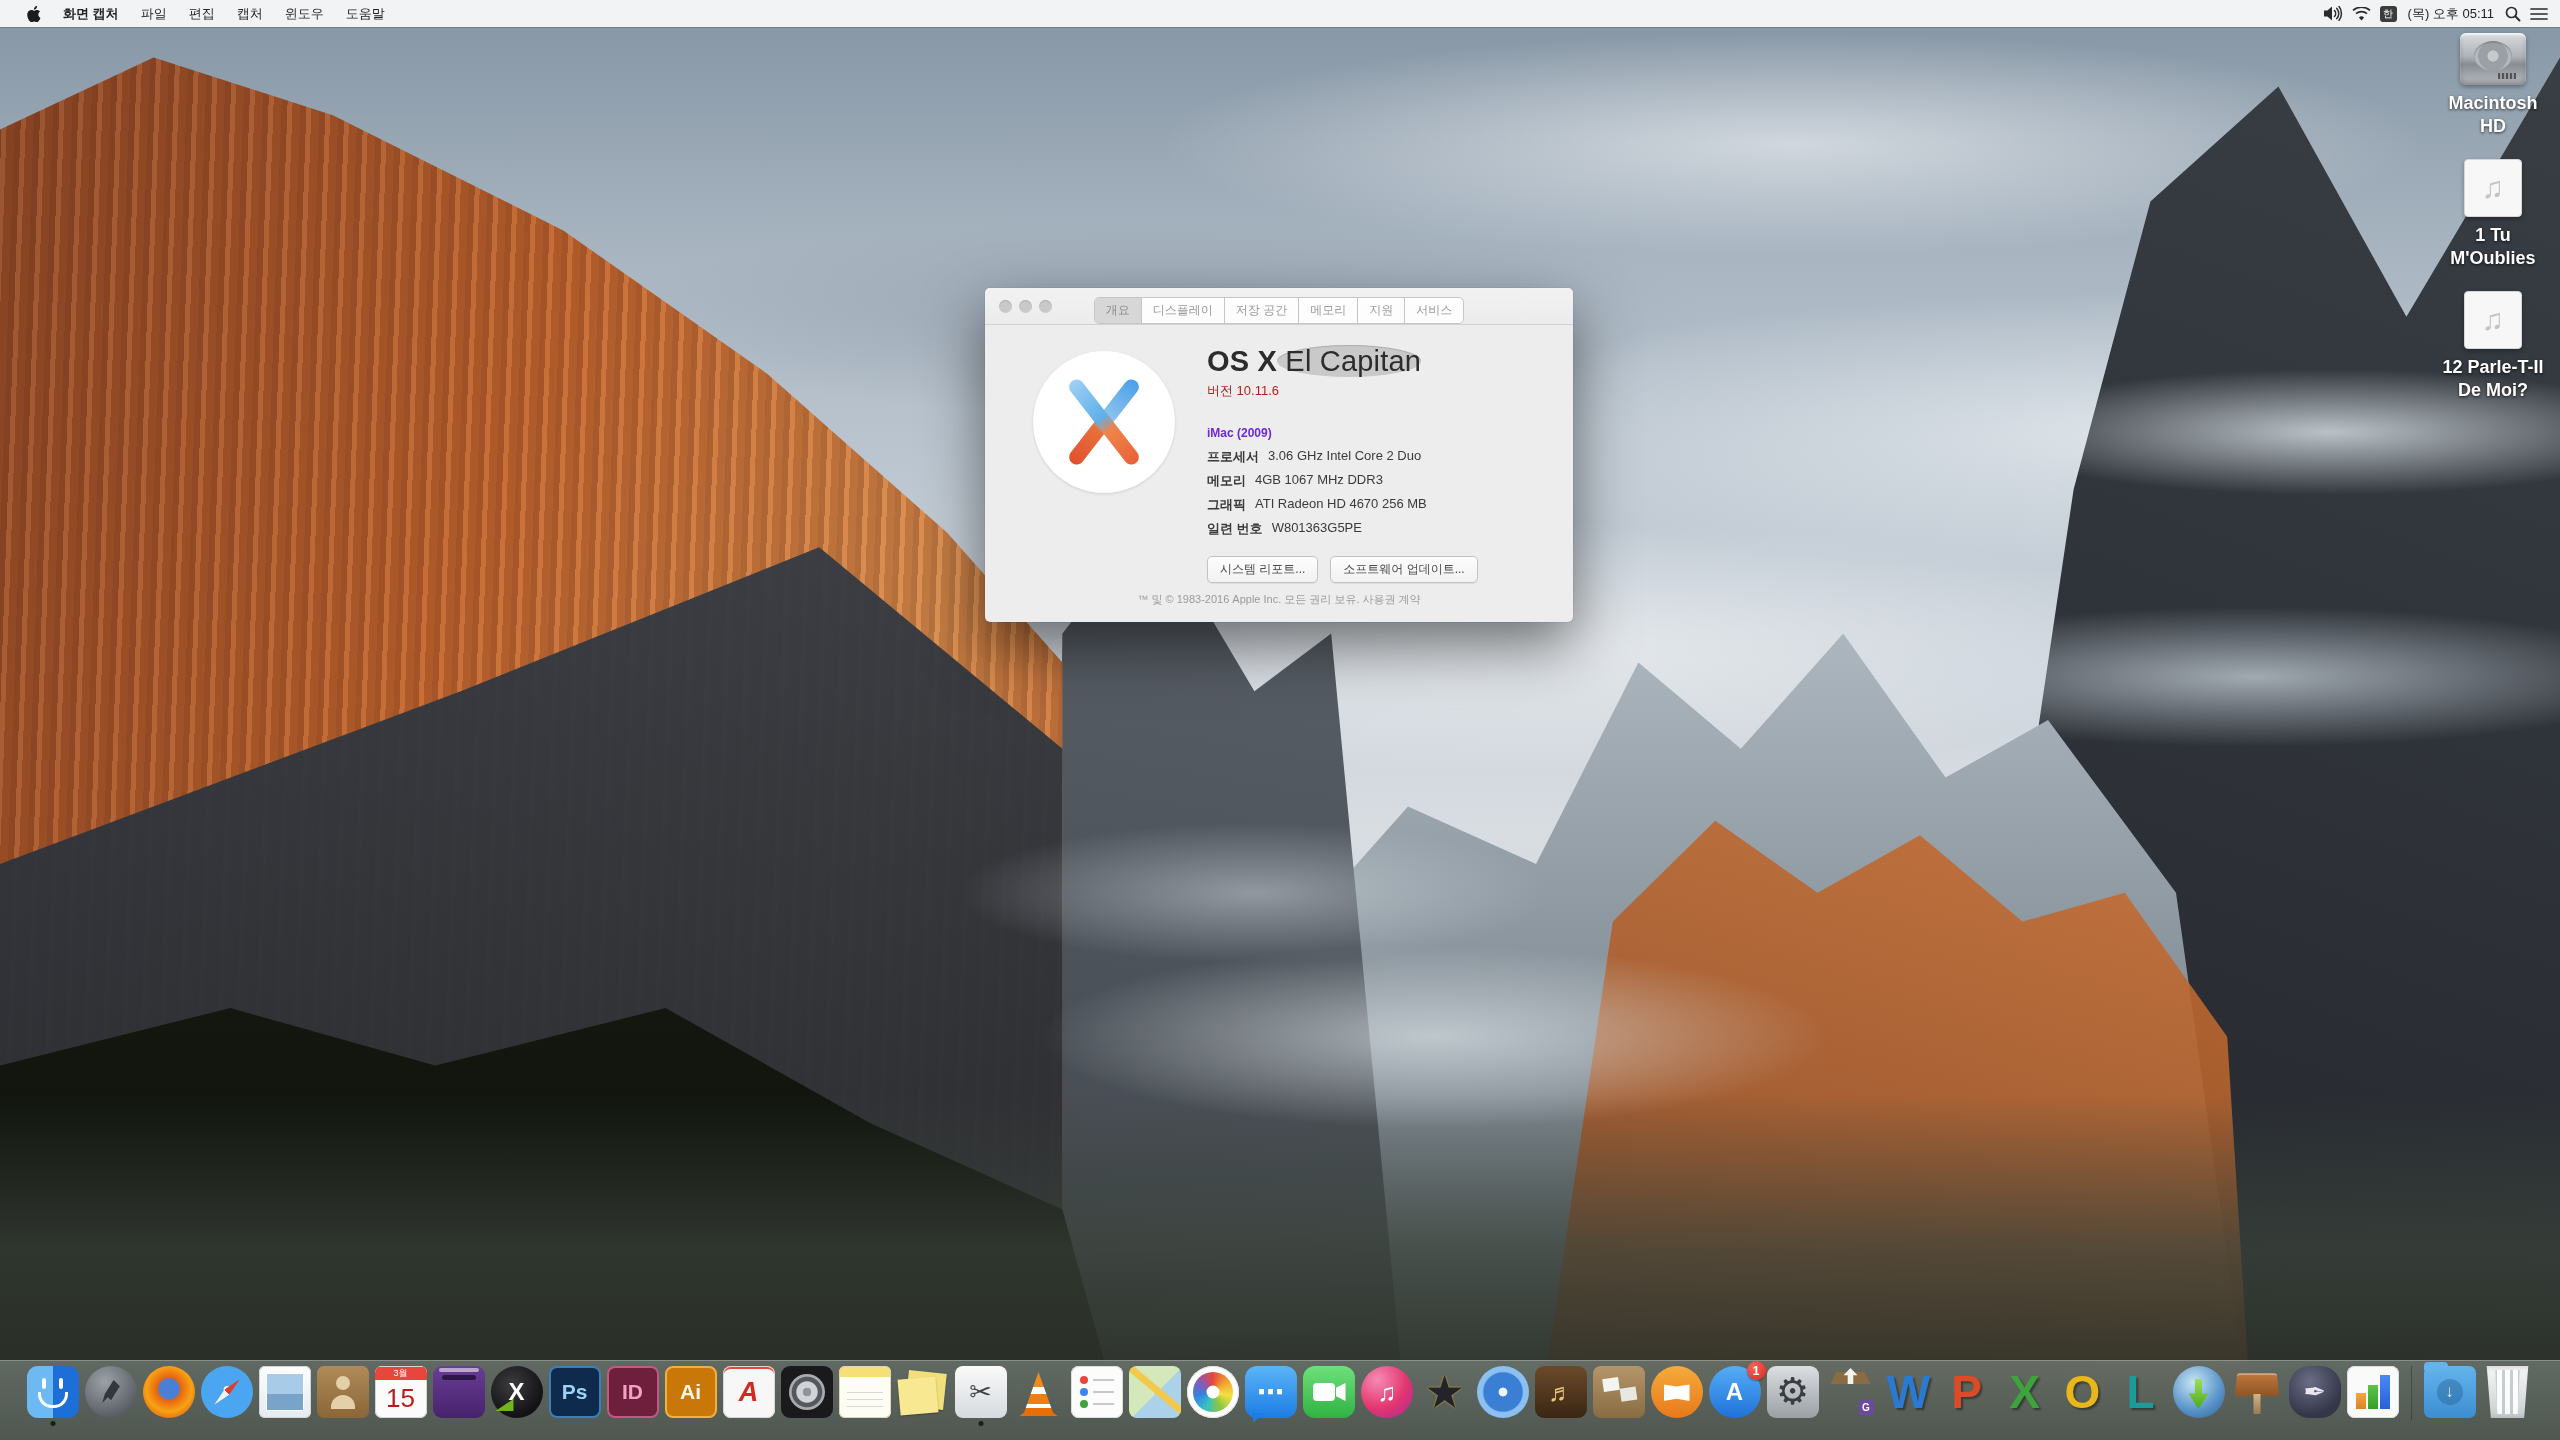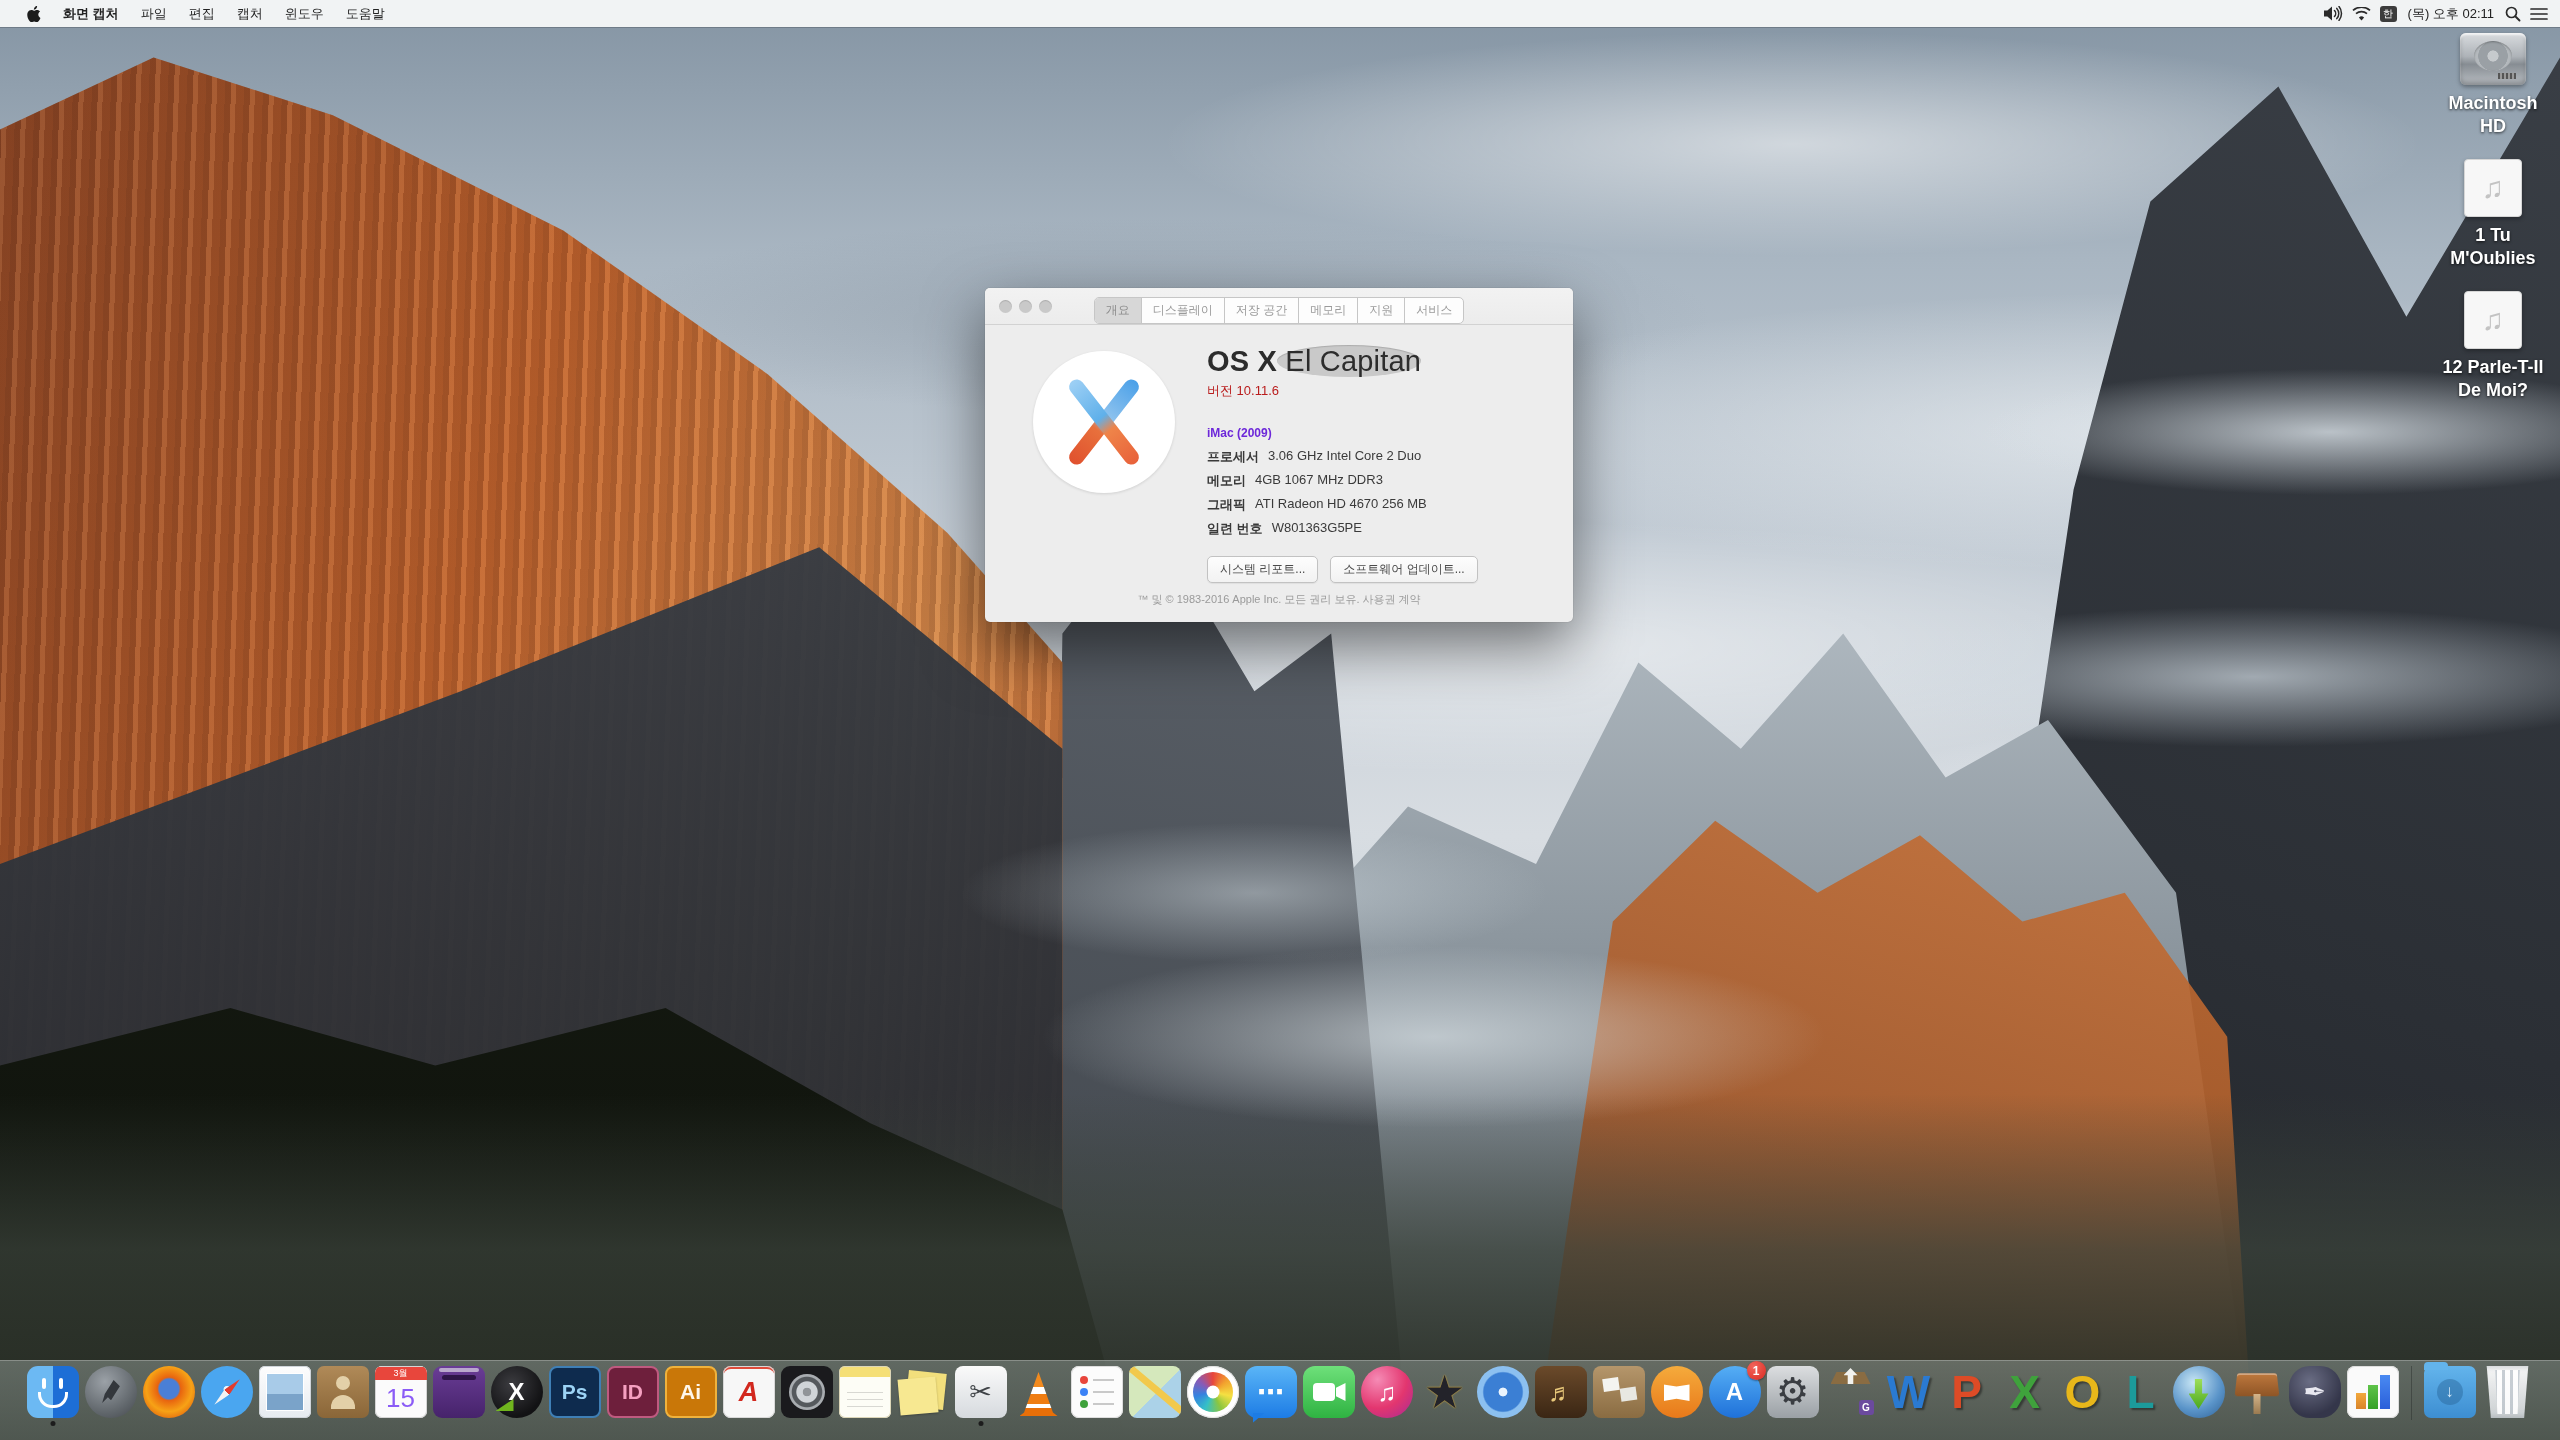--- a/index.html
+++ b/index.html
@@ -120,21 +120,21 @@
   .ic-safari::after { content:""; position:absolute; left:50%; top:50%; width:7px; height:36px;
     background:linear-gradient(180deg,#e33b2e 0 50%,#f2f2f2 50%); clip-path:polygon(50% 0,100% 50%,50% 100%,0 50%);
     transform:translate(-50%,-50%) rotate(45deg); }
   .ic-mail { background:linear-gradient(180deg,#fdfdfd,#e6ebf0); box-shadow:inset 0 0 0 1px #cfd4d9; border-radius:6px; }
   .ic-mail::after { content:""; position:absolute; inset:7px; background:linear-gradient(180deg,#a8cbe8 0 55%,#7aa3c9 55%); border:1px solid #fff; }
   .ic-contacts { background:linear-gradient(180deg,#b08a58,#8a6638); border-radius:7px; }
   .ic-contacts::before { content:""; position:absolute; left:19px; top:10px; width:14px; height:14px; border-radius:50%; background:#e3d0a8; }
   .ic-contacts::after { content:""; position:absolute; left:14px; bottom:9px; width:24px; height:14px; border-radius:12px 12px 0 0; background:#e3d0a8; }
   .ic-calendar { background:#fbfbfb; border-radius:7px; overflow:hidden; flex-direction:column; box-shadow:inset 0 0 0 1px #d5d5d5; }
   .cal-m { background:#e8463c; color:#fff; font-size:9px; width:100%; text-align:center; line-height:13px; }
-  .cal-d { color:#8b5cf6; font-size:26px; line-height:37px; font-weight:normal; }
+  .cal-d { color:#b91c1c; font-size:26px; line-height:37px; font-weight:normal; }
   .ic-toast { background:linear-gradient(180deg,#6a3d96,#46236b); border-radius:9px; }
   .ic-toast::before { content:""; position:absolute; left:9px; right:9px; top:9px; height:5px; border-radius:3px; background:#2e1548; }
   .ic-toast::after { content:""; position:absolute; left:6px; right:6px; top:2px; height:4px; border-radius:2px; background:#b9a8cc; }
   .ic-xee { border-radius:50%; background:radial-gradient(circle at 40% 35%,#3c3c40,#121214 70%); color:#fff; font-size:24px; }
   .ic-xee::after { content:""; position:absolute; left:5px; bottom:7px; width:18px; height:12px; background:#7ac51e; clip-path:polygon(0 100%,100% 0,100% 100%); opacity:.9; }
   .ic-ps { background:#0e2b4e; border:2px solid #3f7fb5; border-radius:8px; color:#9cd3f5; font-size:21px; }
   .ic-id { background:#6e1f3c; border:2px solid #c05a80; border-radius:8px; color:#f5a0c0; font-size:21px; }
   .ic-ai { background:#c97708; border:2px solid #f0b23c; border-radius:8px; color:#fff7ea; font-size:21px; }
   .ic-acrobat { background:#f7f7f7; border-radius:8px; box-shadow:inset 0 0 0 1px #d8d8d8, inset 0 3px 0 #e04b3a; color:#d2281e; font-size:27px; font-style:italic; }
   .ic-logic { background:#1a1a1d; border-radius:9px; }
@@ -252,21 +252,21 @@
             <path fill="none" stroke="#2a2a2a" stroke-width="1.5" stroke-linecap="round" d="M10.5 4.5a4.4 4.4 0 010 6M12.8 2.4a7.6 7.6 0 010 10.2M15 .6a10.8 10.8 0 010 13.8"></path>
           </svg>
       </span>
       <span class="mb-ico">
         <svg width="19" height="14" viewBox="0 0 19 14">
             <path fill="#2a2a2a" d="M9.5 13.6l2.6-3.2a4.1 4.1 0 00-5.2 0z"></path>
             <path fill="none" stroke="#2a2a2a" stroke-width="1.7" d="M4 6.7a8.6 8.6 0 0111 0M1 3.4a13 13 0 0117 0"></path>
           </svg>
       </span>
       <span class="input-badge">한</span>
-      <span class="mb-clock">(목) 오후 02:11</span>
+      <span class="mb-clock">(목) 오후 05:11</span>
       <span class="mb-ico">
         <svg width="16" height="16" viewBox="0 0 16 16">
             <circle cx="6.5" cy="6.5" r="5" fill="none" stroke="#2a2a2a" stroke-width="1.7"></circle>
             <path stroke="#2a2a2a" stroke-width="1.9" stroke-linecap="round" d="M10.5 10.5l4 4"></path>
           </svg>
       </span>
       <span class="mb-ico">
         <svg width="18" height="14" viewBox="0 0 18 14">
             <path stroke="#2a2a2a" stroke-width="1.7" stroke-linecap="round" d="M1 2h16M1 7h16M1 12h16"></path>
           </svg>

